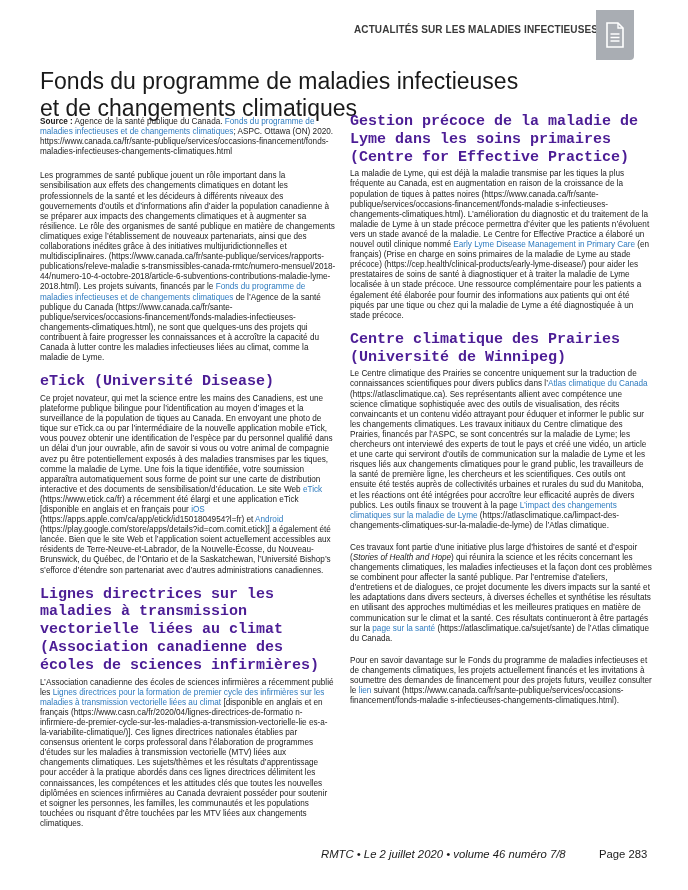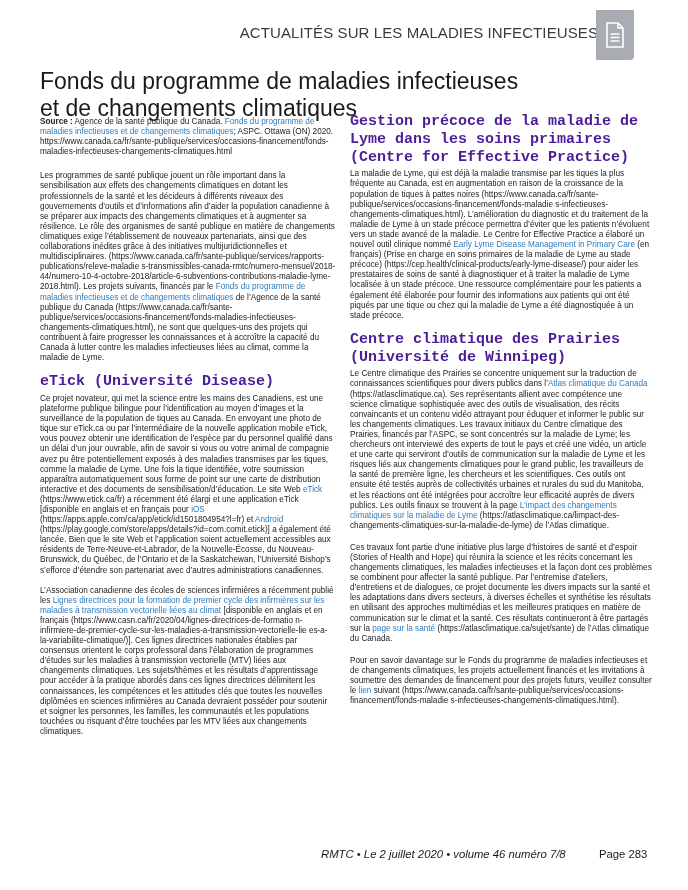--- a/index.html
+++ b/index.html
@@ -1,35 +1,35 @@
 <!DOCTYPE html>
 <html><head>
 <meta charset="utf-8">
 <style>
   html, body { margin: 0; padding: 0; background: #ffffff; }
   body { width: 688px; height: 890px; position: relative; overflow: hidden;
          font-family: "Liberation Sans", sans-serif; color: #1a1a1a; }
   .header-band { position: absolute; top: 0; left: 0; width: 688px; height: 62px; }
-  .section-title { position: absolute; top: 24px; right: 90px; font-size: 15px; color: #3a3a3a;
-                   letter-spacing: 0.1px; white-space: nowrap; }
+  .section-title { position: absolute; top: 24px; right: 90px; font-size: 10px; color: #3a3a3a;
+                   letter-spacing: 0.1px; white-space: nowrap; font-weight: bold; }
   .doc-badge { position: absolute; top: 10px; left: 596px; width: 38px; height: 50px; background: #a9adb3;
                border-radius: 0 0 4px 0; display:flex; align-items:center; justify-content:center; }
   .doc-badge svg { width: 20px; height: 26px; }
   .main-title { position: absolute; top: 68px; left: 40px; width: 500px; font-size: 23px; line-height: 27px;
                 color: #1a1a1a; font-weight: normal; margin: 0; }
   .col { position: absolute; font-size: 8.2px; line-height: 10.1px; color: #1c1c1c; }
   .col-left { top: 117px; left: 40px; width: 296px; }
   .col-right { top: 113px; left: 350px; width: 302px; }
   .col p { margin: 0 0 10px 0; }
   .col h2 { font-size: 15px; line-height: 17.8px; font-weight: bold; margin: 0 0 3px 0; color: #4c1d95;
             font-family: Liberation Mono, monospace; font-weight: 600; }
   .col h2.spaced { margin-top: 8px; }
   .lnk { color: #2e7bbf; }
   .b { font-weight: bold; }
-  .it { }
+  .it { font-style: italic; }
   .footer { position: absolute; top: 848px; left: 0; width: 688px; font-size: 11.3px; color: #1a1a1a; }
   .footer .journal { position: absolute; left: 321px; white-space: nowrap; font-style: italic; }
   .footer .page { position: absolute; left: 588px; white-space: nowrap; padding-left: 11px; }
 </style>
 </head>
 <body>
 
 <div class="header-band">
   <div class="section-title">ACTUALITÉS SUR LES MALADIES INFECTIEUSES</div>
   <div class="doc-badge">
@@ -45,20 +45,21 @@
 
 <h1 class="main-title">Fonds du programme de maladies infectieuses et de changements climatiques</h1>
 
 <div class="col col-left">
   <p><span class="b">Source :</span><span> Agence de la santé publique du Canada. </span><span class="lnk">Fonds du programme de maladies infectieuses et de changements climatiques</span><span>; ASPC. Ottawa (ON) 2020. https://www.canada.ca/fr/sante-publique/services/occasions-financement/fonds-maladies-infectieuses-changements-climatiques.html</span></p>
   <p style="margin-top:14px;"><span>Les programmes de santé publique jouent un rôle important dans la sensibilisation aux effets des changements climatiques en dotant les professionnels de la santé et les décideurs à différents niveaux des gouvernements d’outils et d’informations afin d’aider la population canadienne à se préparer aux impacts des changements climatiques et à augmenter sa résilience. Le rôle des organismes de santé publique en matière de changements climatiques exige l’établissement de nouveaux partenariats, ainsi que des collaborations inédites grâce à des initiatives multijuridictionnelles et multidisciplinaires. (https://www.canada.ca/fr/sante-publique/services/rapports-publications/releve-maladie s-transmissibles-canada-rmtc/numero-mensuel/2018-44/numero-10-4-octobre-2018/article-6-subventions-contributions-maladie-lyme-2018.html). Les projets suivants, financés par le </span><span class="lnk">Fonds du programme de maladies infectieuses et de changements climatiques</span><span> de l’Agence de la santé publique du Canada (https://www.canada.ca/fr/sante-publique/services/occasions-financement/fonds-maladies-infectieuses-changements-climatiques.html), ne sont que quelques-uns des projets qui contribuent à faire progresser les connaissances et à accroître la capacité du Canada à lutter contre les maladies infectieuses liées au climat, comme la maladie de Lyme.</span></p>
 
   <h2 class="spaced">eTick (Université Disease)</h2>
   <p><span>Ce projet novateur, qui met la science entre les mains des Canadiens, est une plateforme publique bilingue pour l’identification au moyen d’images et la surveillance de la population de tiques au Canada. En envoyant une photo de tique sur eTick.ca ou par l’intermédiaire de la nouvelle application mobile eTick, vous pouvez obtenir une identification de l’espèce par du personnel qualifié dans un délai d’un jour ouvrable, afin de savoir si vous ou votre animal de compagnie avez pu être potentiellement exposés à des maladies transmises par les tiques, comme la maladie de Lyme. Une fois la tique identifiée, votre soumission apparaîtra automatiquement sous forme de point sur une carte de distribution interactive et des documents de sensibilisation/d’éducation. Le site Web </span><span class="lnk">eTick</span><span> (https://www.etick.ca/fr) a récemment été élargi et une application eTick [disponible en anglais et en français pour </span><span class="lnk">iOS</span><span> (https://apps.apple.com/ca/app/etick/id1501804954?l=fr) et </span><span class="lnk">Android</span><span> (https://play.google.com/store/apps/details?id=com.comit.etick)] a également été lancée. Bien que le site Web et l’application soient actuellement accessibles aux résidents de Terre-Neuve-et-Labrador, de la Nouvelle-Écosse, du Nouveau-Brunswick, du Québec, de l’Ontario et de la Saskatchewan, l’Université Bishop’s s’efforce d’étendre son partenariat avec d’autres administrations canadiennes.</span></p>
 
+  <h2 class="spaced">Lignes directrices sur les maladies à transmission vectorielle liées au climat (Association canadienne des écoles de sciences infirmières)</h2>
   <p><span>L’Association canadienne des écoles de sciences infirmières a récemment publié les </span><span class="lnk">Lignes directrices pour la formation de premier cycle des infirmières sur les maladies à transmission vectorielle liées au climat</span><span> [disponible en anglais et en français (https://www.casn.ca/fr/2020/04/lignes-directrices-de-formatio n-infirmiere-de-premier-cycle-sur-les-maladies-a-transmission-vectorielle-lie es-a-la-variabilite-climatique/)]. Ces lignes directrices nationales établies par consensus orientent le corps professoral dans l’élaboration de programmes d’études sur les maladies à transmission vectorielle (MTV) liées aux changements climatiques. Les sujets/thèmes et les résultats d’apprentissage pour accéder à la pratique abordés dans ces lignes directrices délimitent les connaissances, les compétences et les attitudes clés que toutes les nouvelles diplômées en sciences infirmières au Canada devraient posséder pour soutenir et soigner les personnes, les familles, les communautés et les populations touchées ou risquant d’être touchées par les MTV liées aux changements climatiques.</span></p>
 </div>
 
 <div class="col col-right">
   <h2>Gestion précoce de la maladie de Lyme dans les soins primaires (Centre for Effective Practice)</h2>
   <p><span>La maladie de Lyme, qui est déjà la maladie transmise par les tiques la plus fréquente au Canada, est en augmentation en raison de la croissance de la population de tiques à pattes noires (https://www.canada.ca/fr/sante-publique/services/occasions-financement/fonds-maladie s-infectieuses-changements-climatiques.html). L’amélioration du diagnostic et du traitement de la maladie de Lyme à un stade précoce permettra d’éviter que les patients n’évoluent vers un stade avancé de la maladie. Le Centre for Effective Practice a élaboré un nouvel outil clinique nommé </span><span class="lnk">Early Lyme Disease Management in Primary Care</span><span> (en français) (Prise en charge en soins primaires de la maladie de Lyme au stade précoce) (https://cep.health/clinical-products/early-lyme-disease/) pour aider les prestataires de soins de santé à diagnostiquer et à traiter la maladie de Lyme localisée à un stade précoce. Une ressource complémentaire pour les patients a également été élaborée pour fournir des informations aux patients qui ont été piqués par une tique ou chez qui la maladie de Lyme a été diagnostiquée à un stade précoce.</span></p>
 
   <h2 class="spaced">Centre climatique des Prairies (Université de Winnipeg)</h2>
   <p><span>Le Centre climatique des Prairies se concentre uniquement sur la traduction de connaissances scientifiques pour divers publics dans l’</span><span class="lnk">Atlas climatique du Canada</span><span> (https://atlasclimatique.ca). Ses représentants allient avec compétence une science climatique sophistiquée avec des outils de visualisation, des récits convaincants et un contenu vidéo attrayant pour éduquer et informer le public sur les changements climatiques. Les travaux initiaux du Centre climatique des Prairies, financés par l’ASPC, se sont concentrés sur la maladie de Lyme; les chercheurs ont interviewé des experts de tout le pays et créé une vidéo, un article et une carte qui serviront d’outils de communication sur la maladie de Lyme et les risques liés aux changements climatiques pour le grand public, les travailleurs de la santé de première ligne, les chercheurs et les scientifiques. Ces outils ont ensuite été testés auprès de collectivités urbaines et rurales du sud du Manitoba, et les réactions ont été intégrées pour accroître leur efficacité auprès de divers publics. Les outils finaux se trouvent à la page </span><span class="lnk">L’impact des changements climatiques sur la maladie de Lyme</span><span> (https://atlasclimatique.ca/limpact-des-changements-climatiques-sur-la-maladie-de-lyme) de l’Atlas climatique.</span></p>
   <p style="margin-top:12px;"><span>Ces travaux font partie d’une initiative plus large d’histoires de santé et d’espoir (</span><span class="it">Stories of Health and Hope</span><span>) qui réunira la science et les récits concernant les changements climatiques, les maladies infectieuses et la façon dont ces problèmes se combinent pour affecter la santé publique. Par l’entremise d’ateliers, d’entretiens et de dialogues, ce projet documente les divers impacts sur la santé et les adaptations dans divers secteurs, à diverses échelles et synthétise les résultats en utilisant des approches multimédias et les meilleures pratiques en matière de communication sur le climat et la santé. Ces résultats continueront à être partagés sur la </span><span class="lnk">page sur la santé</span><span> (https://atlasclimatique.ca/sujet/sante) de l’Atlas climatique du Canada.</span></p>

